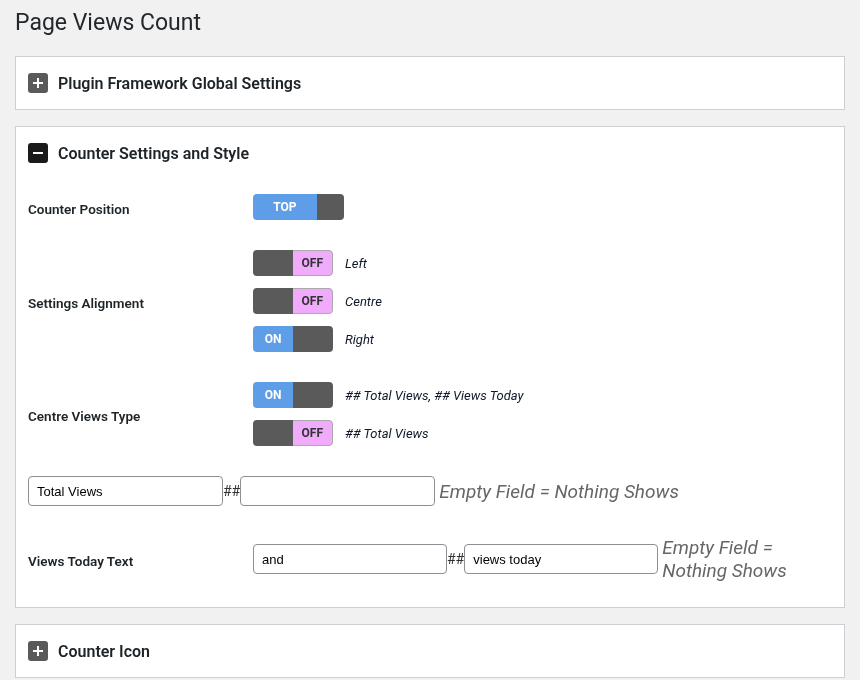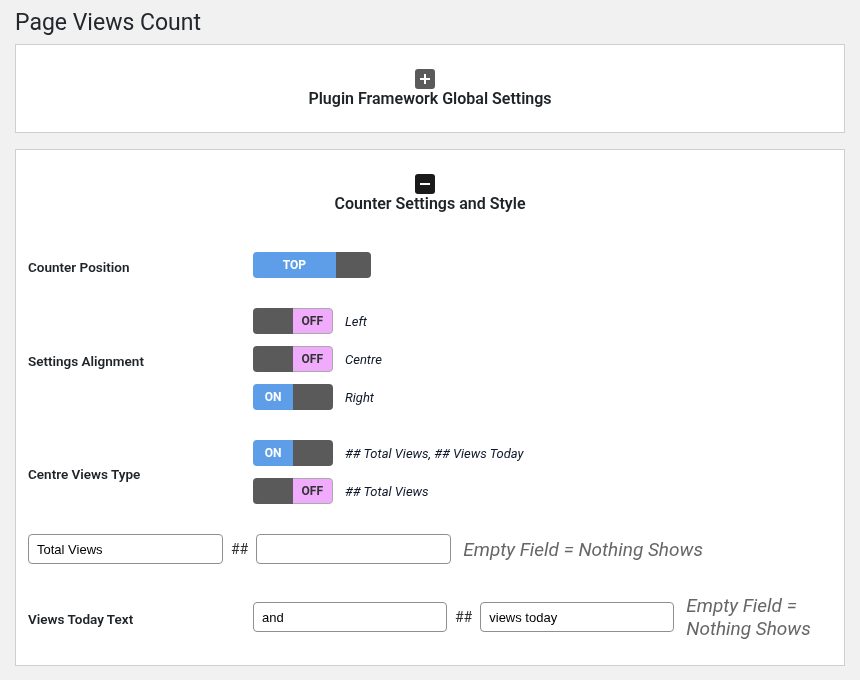--- a/index.html
+++ b/index.html
@@ -10,34 +10,33 @@
     body {
       font-family: -apple-system, BlinkMacSystemFont, "Segoe UI", Roboto, sans-serif;
       background: #f1f1f1;
       color: #23282d;
       font-size: 13px;
       width: 860px;
     }
     .page-title {
       font-size: 23px;
       font-weight: 400;
-      padding: 9px 15px 8px 15px;
+      padding: 9px 15px 20px 15px;
       color: #23282d;
     }
     .panel {
       background: #fff;
       border: 1px solid #ccd0d4;
       margin: 0 15px 16px 15px;
     }
     .panel-header {
       display: flex;
       align-items: center;
-      padding: 24px 12px;
+      padding: 16px 12px;
       cursor: pointer;
-      flex-direction: column;
     }
     .panel-header .toggle-icon {
       width: 20px;
       height: 20px;
       background: #5a5a5a;
       border-radius: 3px;
       display: flex;
       align-items: center;
       justify-content: center;
       margin-right: 10px;
@@ -90,21 +89,21 @@
       display: inline-flex;
       width: 80px;
       height: 26px;
       border-radius: 4px;
       overflow: hidden;
       margin-right: 12px;
       position: relative;
       cursor: pointer;
     }
     .toggle-wide {
-      width: 118px;
+      width: 91px;
     }
     .toggle-half {
       flex: 1;
       display: flex;
       align-items: center;
       justify-content: center;
       font-size: 12px;
       font-weight: 700;
     }
     .toggle-on-left {
@@ -125,21 +124,20 @@
       border-radius: 0 4px 4px 0;
     }
     .toggle-desc {
       font-style: italic;
       color: #0f172a;
       font-size: 13px;
     }
     .text-row {
       display: flex;
       align-items: center;
-      gap: 8px;
     }
     .text-input {
       height: 30px;
       border: 1px solid #8c8f94;
       border-radius: 4px;
       padding: 0 8px;
       font-size: 13px;
       width: 195px;
       background: #fff;
     }

